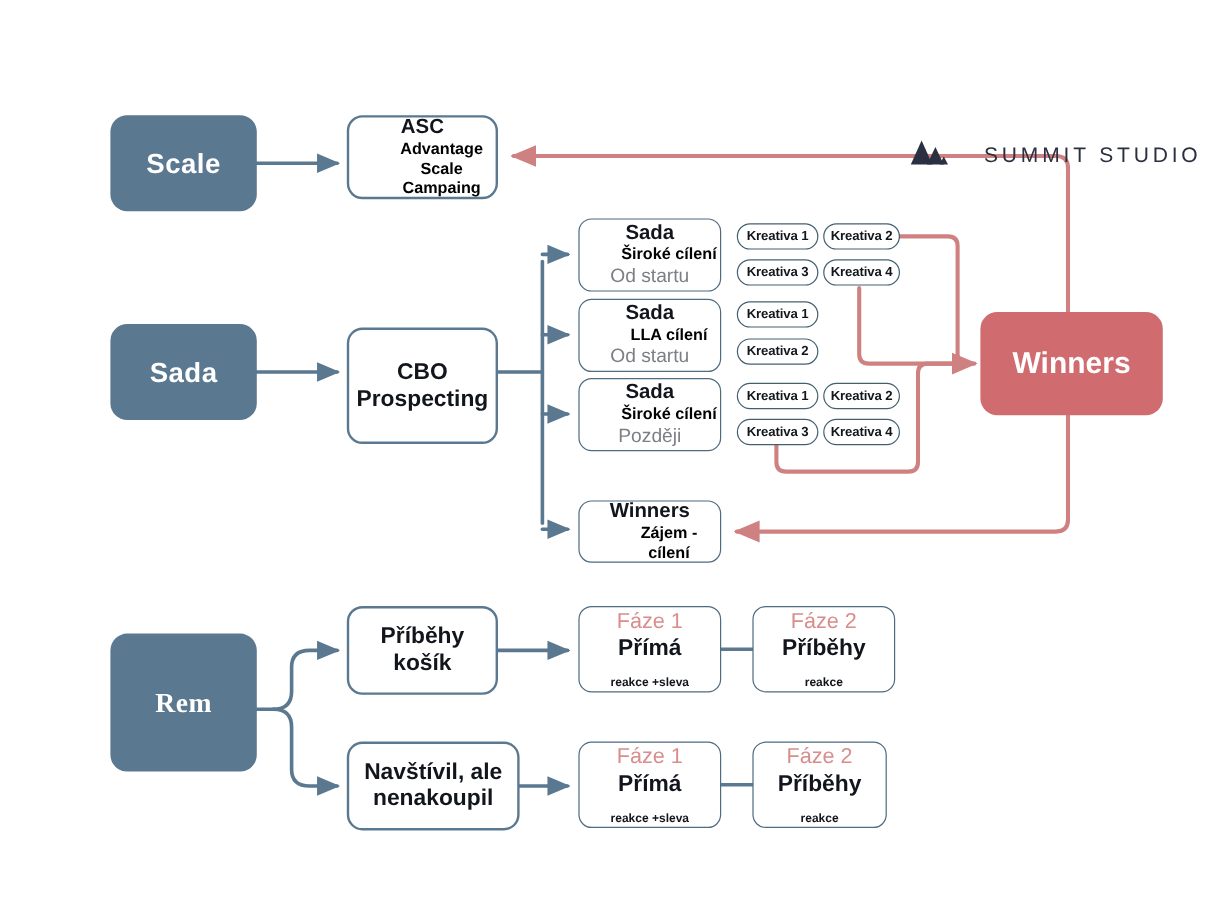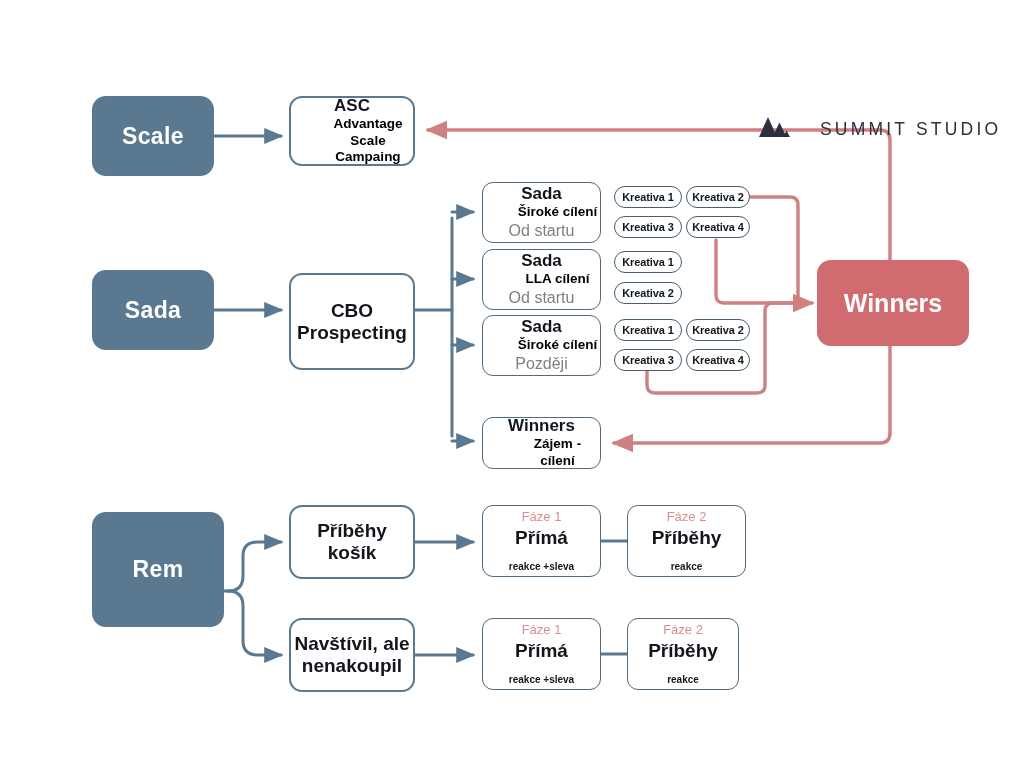--- a/index.html
+++ b/index.html
@@ -71,21 +71,21 @@
     margin-left: 32px;
   }
   .card .l3 {
     font-weight: normal;
     font-size: 16px;
     color: #7c7f85;
     line-height: 1.25;
   }
   .card .phase {
     font-weight: normal;
-    font-size: 13px;
+    font-size: 18px;
     color: #d98d8d;
     line-height: 1.3;
     margin-bottom: 1px;
   }
   .card .big {
     font-weight: bold;
     font-size: 19px;
     color: #12161c;
     line-height: 1.15;
   }
@@ -200,21 +200,21 @@
   </div>
 
   <div class="node stage" style="left:77px; top:96px; width:122px; height:80px;">
     <span>Scale</span>
   </div>
 
   <div class="node stage" style="left:77px; top:270px; width:122px; height:80px;">
     <span>Sada</span>
   </div>
 
-  <div class="node stage" style="left:77px; top:512px; width:132px; height:115px;">
+  <div class="node stage" style="left:77px; top:528px; width:122px; height:115px;font-family:Liberation Serif, serif;">
     <span>Rem</span>
   </div>
 
   <div class="node card" style="left:289px; top:96px; width:126px; height:70px;">
     <span class="l1">ASC</span>
     <span class="l2">Advantage Scale</span>
     <span class="l2">Campaing</span>
   </div>
 
   <div class="node card" style="left:289px; top:273px; width:126px; height:97px;">
@@ -280,21 +280,21 @@
 
   <div class="node winner-box" style="left:817px; top:260px; width:152px; height:86px;">
     <span>Winners</span>
   </div>
 
   <div class="node card" style="left:289px; top:505px; width:126px; height:74px;">
     <span class="big">Příběhy</span>
     <span class="big">košík</span>
   </div>
 
-  <div class="node card" style="left:289px; top:618px; width:126px; height:74px;">
+  <div class="node card" style="left:289px; top:618px; width:144px; height:74px;">
     <span class="big">Navštívil, ale</span>
     <span class="big">nenakoupil</span>
   </div>
 
   <div class="node card thin" style="left:482px; top:505px; width:119px; height:72px;">
     <span class="phase">Fáze 1</span>
     <span class="big">Přímá</span>
     <span class="mid">reakce +sleva</span>
   </div>
 

